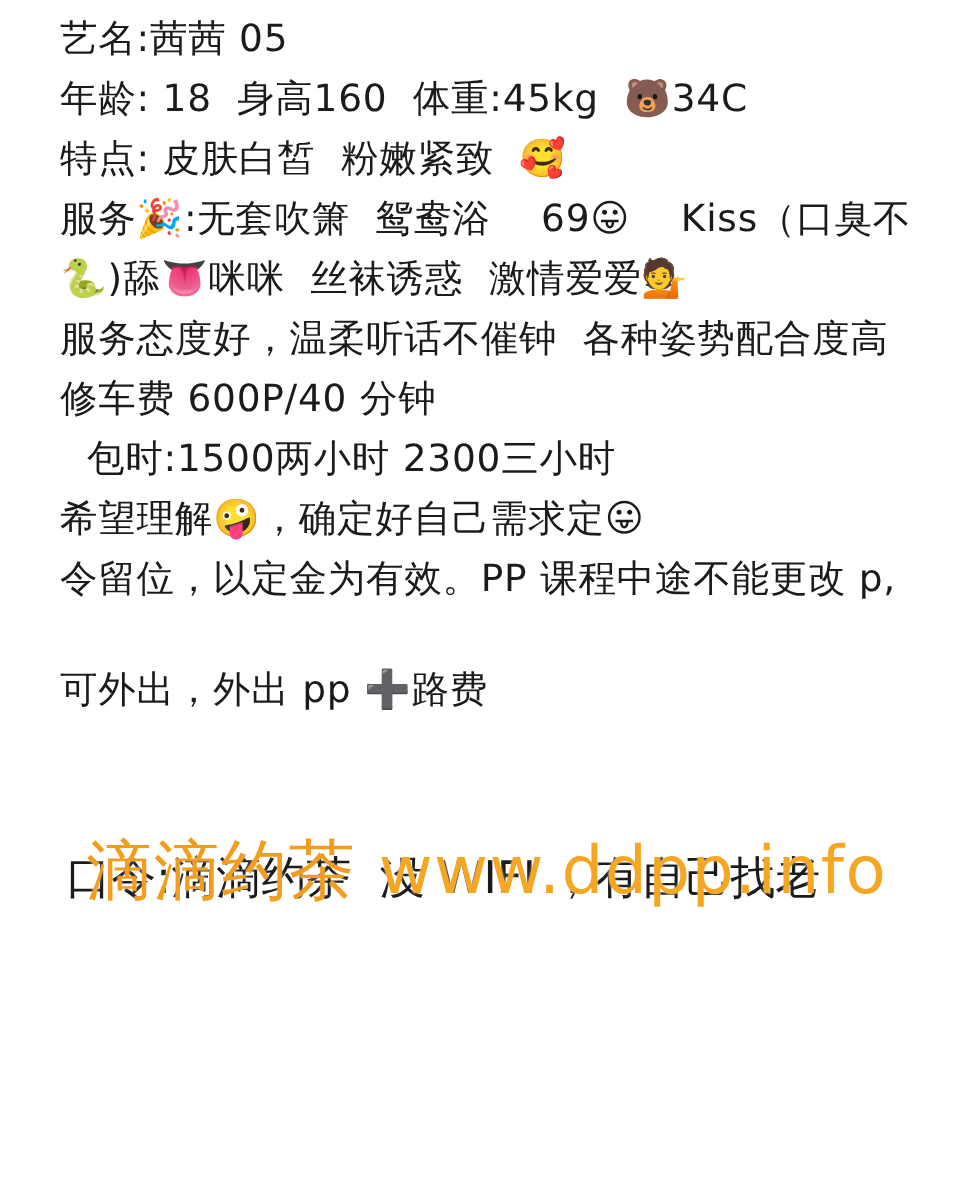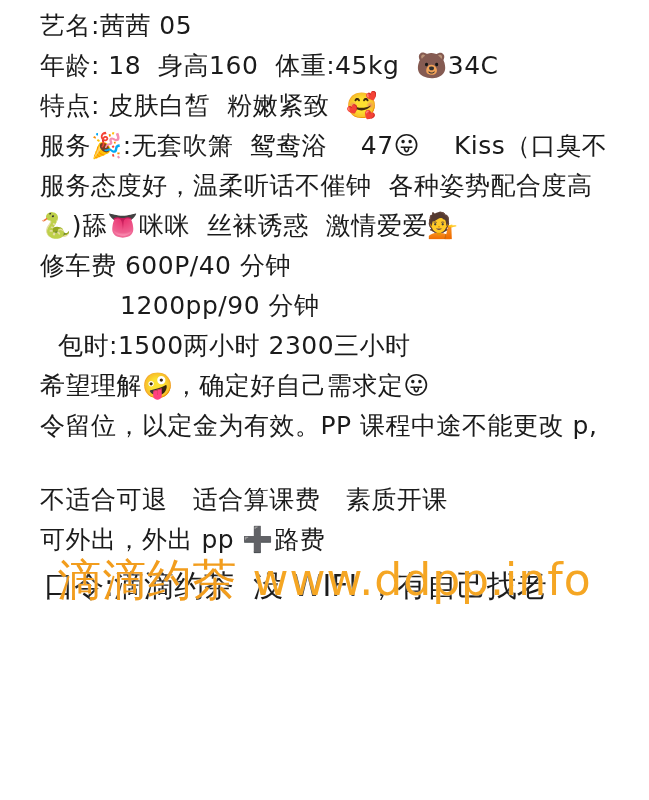--- a/index.html
+++ b/index.html
@@ -60,32 +60,30 @@
   }
 </style>
 </head>
 <body>
 
 <div class="page">
 
   <div class="line">艺名:茜茜 05</div>
   <div class="line">年龄: 18  身高160  体重:45kg  🐻34C</div>
   <div class="line">特点: 皮肤白皙  粉嫩紧致  🥰</div>
-  <div class="line">服务🎉:无套吹箫  鸳鸯浴    47😛    Kiss（口臭不</div>
+  <div class="line">服务🎉:无套吹箫  鸳鸯浴    69😛    Kiss（口臭不</div>
+  <div class="line">🐍)舔👅咪咪  丝袜诱惑  激情爱爱💁</div>
   <div class="line">服务态度好，温柔听话不催钟  各种姿势配合度高</div>
-  <div class="line">🐍)舔👅咪咪  丝袜诱惑  激情爱爱💁</div>
   <div class="line">修车费 600P/40 分钟</div>
-  <div class="line indent-3">1200pp/90 分钟</div>
   <div class="line indent-1">包时:1500两小时 2300三小时</div>
   <div class="line">希望理解🤪，确定好自己需求定😛</div>
   <div class="line">令留位，以定金为有效。PP 课程中途不能更改 p,</div>
 
   <div class="gap"></div>
 
-  <div class="line">不适合可退   适合算课费   素质开课</div>
   <div class="line">可外出，外出 pp ➕路费</div>
 
   <div class="line">
     &nbsp;
   </div>
 
   <div class="bottom-line">口令:滴滴约茶  没 WIFI ，有自己找老</div>
 
   <div class="watermark">
     <span class="wm-cn">滴滴约茶</span>

